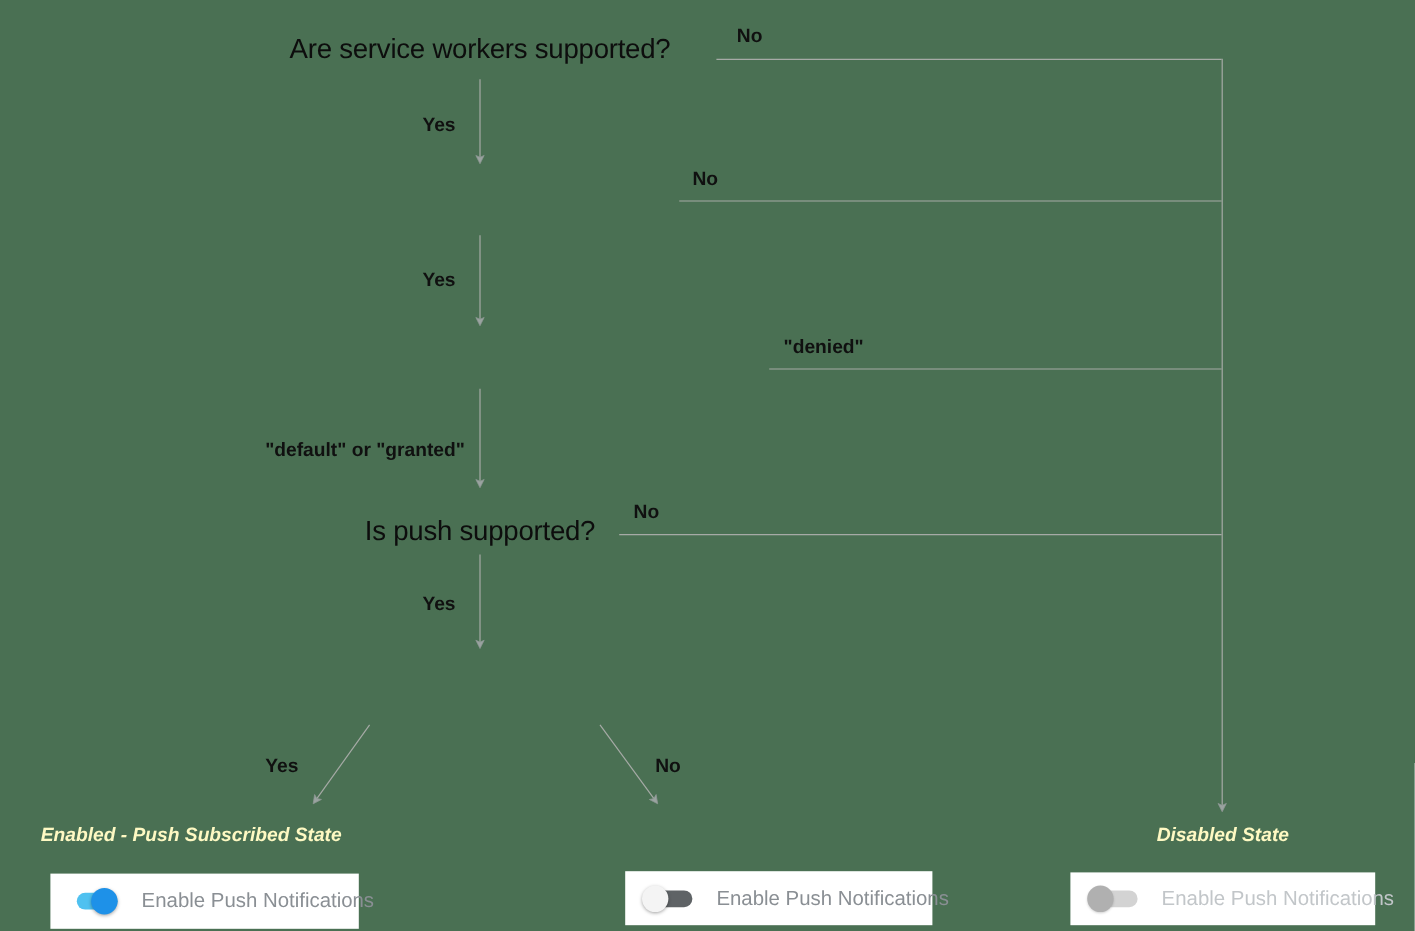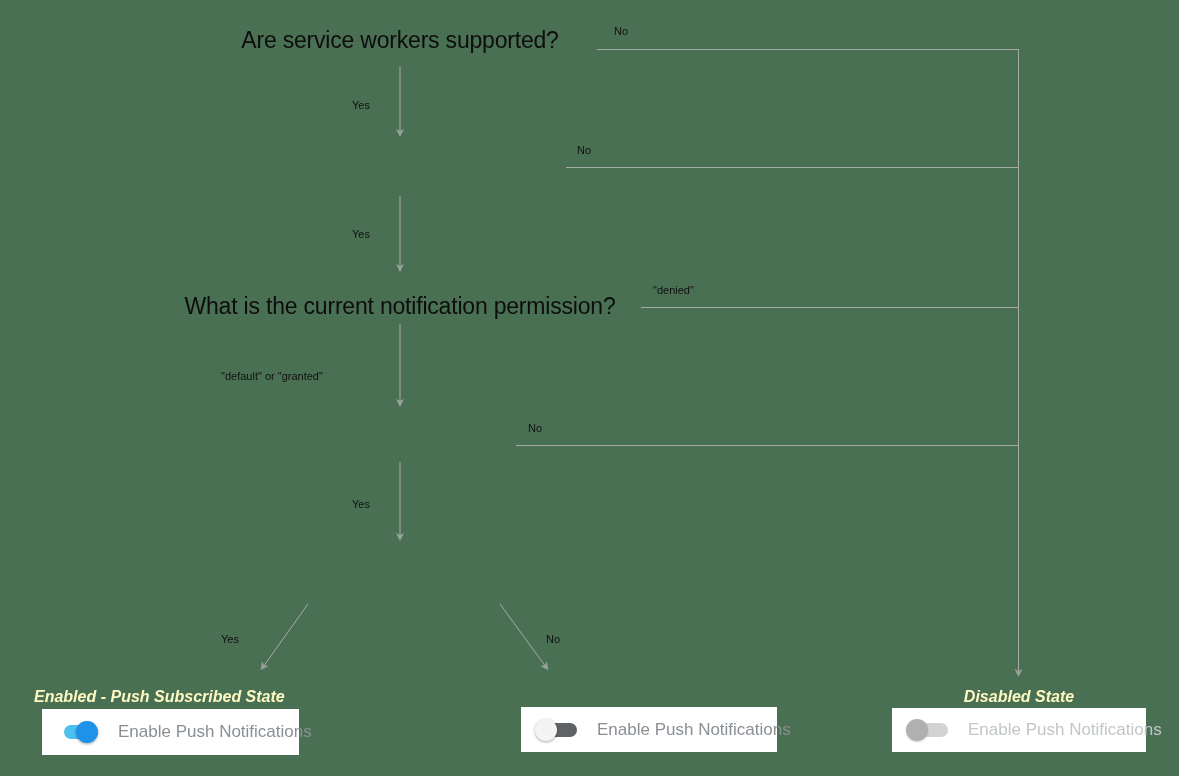--- a/index.html
+++ b/index.html
@@ -26,23 +26,23 @@
     font-weight: 400;
     white-space: pre-line;
     letter-spacing: -0.2px;
   }
   .q-center { text-align: center; transform: translateX(-50%); }
 
   
   .edge-label {
     position: absolute;
     color: #101010;
-    font-size: 11px;
+    font-size: 16px;
     line-height: 20px;
-    font-weight: 400;
+    font-weight: 700;
     white-space: nowrap;
   }
   svg.edges {
     position: absolute;
     left: 0; top: 0;
     width: 1179px;
     height: 776px;
     overflow: visible;
     pointer-events: none;
   }
@@ -59,20 +59,21 @@
   .state-label.center { transform: translateX(-50%); }
 
   
   .card {
     position: absolute;
     background: #ffffff;
     display: flex;
     align-items: center;
     box-sizing: border-box;
     padding: 0 18px 0 14px;
+    margin-top: 19px;
   }
   .card .toggle {
     position: relative;
     width: 46px;
     height: 22px;
     flex: 0 0 auto;
     margin-right: 16px;
   }
   .track {
     position: absolute;
@@ -131,22 +132,22 @@
 
     <line x1="1018.5" y1="49" x2="1018.5" y2="673" stroke="#a6aaa6" stroke-width="1" marker-end="url(#arrowhead)"></line>
 
     <line x1="308" y1="604" x2="263" y2="667" stroke="#a6aaa6" stroke-width="1" marker-end="url(#arrowhead)"></line>
     <line x1="500" y1="604" x2="546" y2="667" stroke="#a6aaa6" stroke-width="1" marker-end="url(#arrowhead)"></line>
   </svg>
 
   <div class="question q-center" style="left:400px; top:26px;">Are service workers supported?</div>
 
 
-  <div class="question q-center" style="left:400px; top:292px;">What is the current notification permission?</div>
 
+  <div class="question q-center" style="left:400px; top:428px;">Is push supported?</div>
 
 
   <div class="edge-label" style="left:352px; top:95px;">Yes</div>
   <div class="edge-label" style="left:614px; top:21px;">No</div>
 
   <div class="edge-label" style="left:352px; top:224px;">Yes</div>
   <div class="edge-label" style="left:577px; top:140px;">No</div>
 
   <div class="edge-label" style="left:221px; top:366px;">"default" or "granted"</div>
   <div class="edge-label" style="left:653px; top:280px;">"denied"</div>

